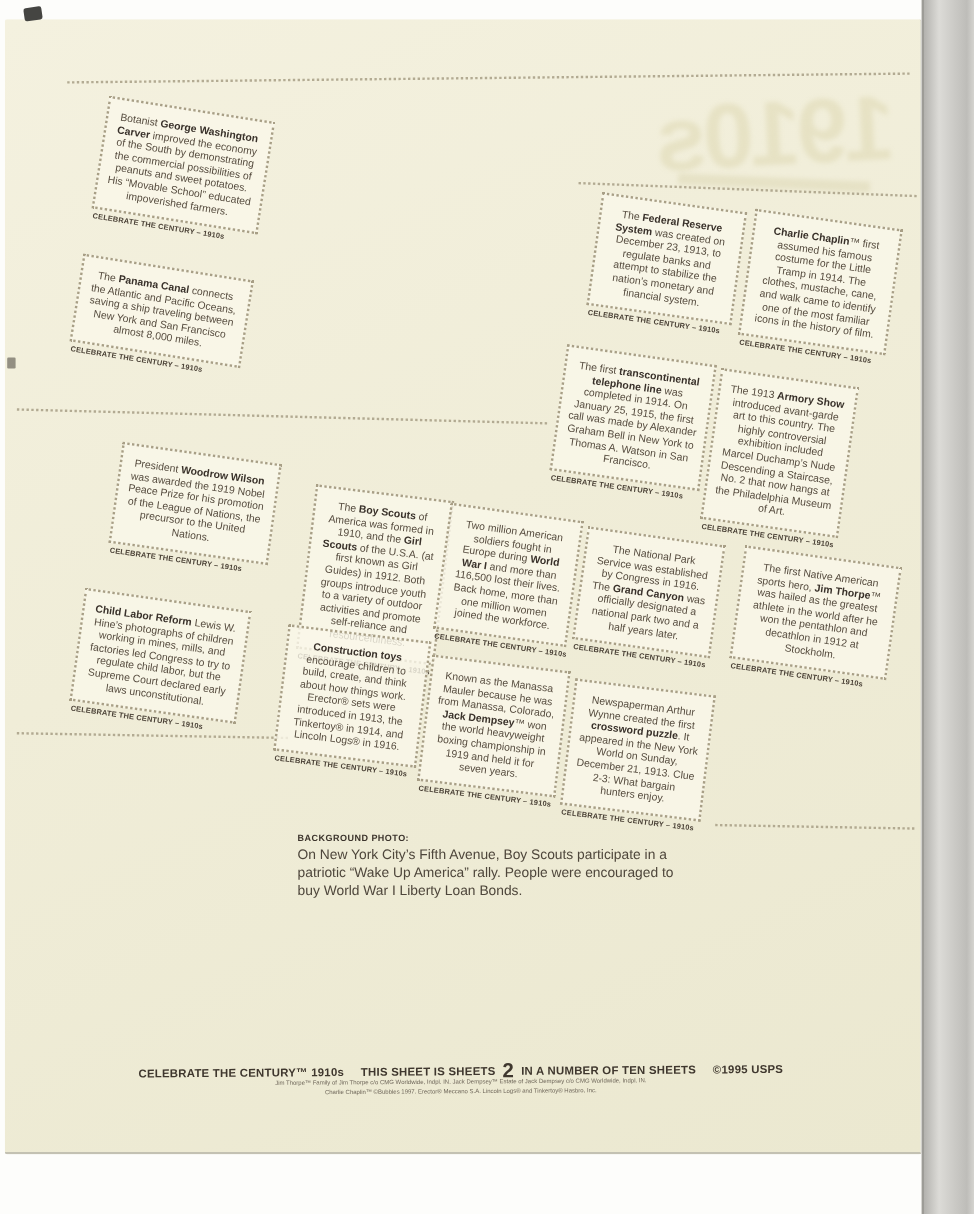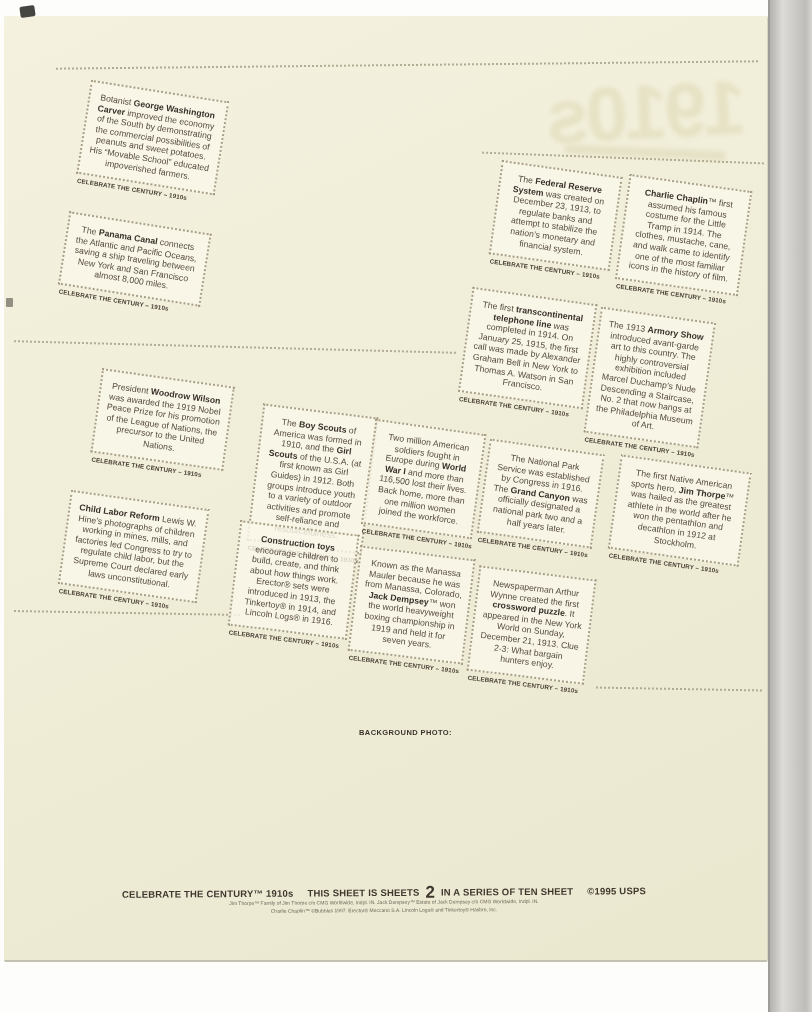--- a/index.html
+++ b/index.html
@@ -58,21 +58,21 @@
   .s8  { left:63px;  top:499px; width:140px; transform:rotate(8deg); }
   .s9  { left:254px; top:410px; width:116px; transform:rotate(7deg); }
   .s10 { left:233px; top:527px; width:120px; transform:rotate(7deg); }
   .s11 { left:367px; top:426px; width:112px; transform:rotate(8deg); }
   .s12 { left:353px; top:552px; width:116px; transform:rotate(7deg); }
   .s13 { left:482px; top:446px; width:116px; transform:rotate(8deg); }
   .s14 { left:472px; top:572px; width:118px; transform:rotate(7deg); }
   .s15 { left:613px; top:463px; width:132px; transform:rotate(8deg); }
 
   
-  .caption { position:absolute; left:248px; top:728px; width:315px; text-align:center;
+  .caption { position:absolute; left:248px; top:694px; width:315px; 
              color:#4e463b; }
   .caption-title { font-size:7.5px; font-weight:bold; letter-spacing:.4px;
                    color:#3c342c; margin-bottom:3px; }
   .caption-text { font-size:11.5px; line-height:1.32; }
 
   
   .footer-line { position:absolute; left:0; top:881px; width:768px; text-align:center;
                  font-size:9.5px; font-weight:bold; color:#3f372e; letter-spacing:.2px;
                  transform:rotate(-0.4deg); }
   .footer-line .sp { display:inline-block; width:14px; }
@@ -156,22 +156,23 @@
     <div class="stamp-box">Newspaperman Arthur Wynne created the first <b>crossword puzzle</b>. It appeared in the New York World on Sunday, December 21, 1913. Clue 2-3: What bargain hunters enjoy.</div>
     <div class="stamp-footer">CELEBRATE THE CENTURY – 1910s</div>
   </div>
   <div class="stamp s15">
     <div class="stamp-box">The first Native American sports hero, <b>Jim Thorpe</b>™ was hailed as the greatest athlete in the world after he won the pentathlon and decathlon in 1912 at Stockholm.</div>
     <div class="stamp-footer">CELEBRATE THE CENTURY – 1910s</div>
   </div>
 
   <div class="caption">
     <div class="caption-title">BACKGROUND PHOTO:</div>
+    <div class="caption-text">On New York City’s Fifth Avenue, Boy Scouts participate in a patriotic “Wake Up America” rally. People were encouraged to buy World War I Liberty Loan Bonds.</div>
   </div>
 
   <div class="footer-line">
     <span>CELEBRATE THE CENTURY™ 1910s</span><span class="sp"></span><span>THIS SHEET IS SHEETS</span>
     <span class="big-num">2</span>
-    <span>IN A SERIES OF TEN SHEET</span><span class="sp"></span><span>©1995 USPS</span>
+    <span>IN A NUMBER OF TEN SHEETS</span><span class="sp"></span><span>©1995 USPS</span>
   </div>
   <div class="fine fine-1">Jim Thorpe™ Family of Jim Thorpe c/o CMG Worldwide, Indpl. IN. Jack Dempsey™ Estate of Jack Dempsey c/o CMG Worldwide, Indpl. IN.</div>
   <div class="fine fine-2">Charlie Chaplin™ ©Bubbles 1997. Erector® Meccano S.A. Lincoln Logs® and Tinkertoy® Hasbro, Inc.</div>
 </div>
 
 </body></html>

